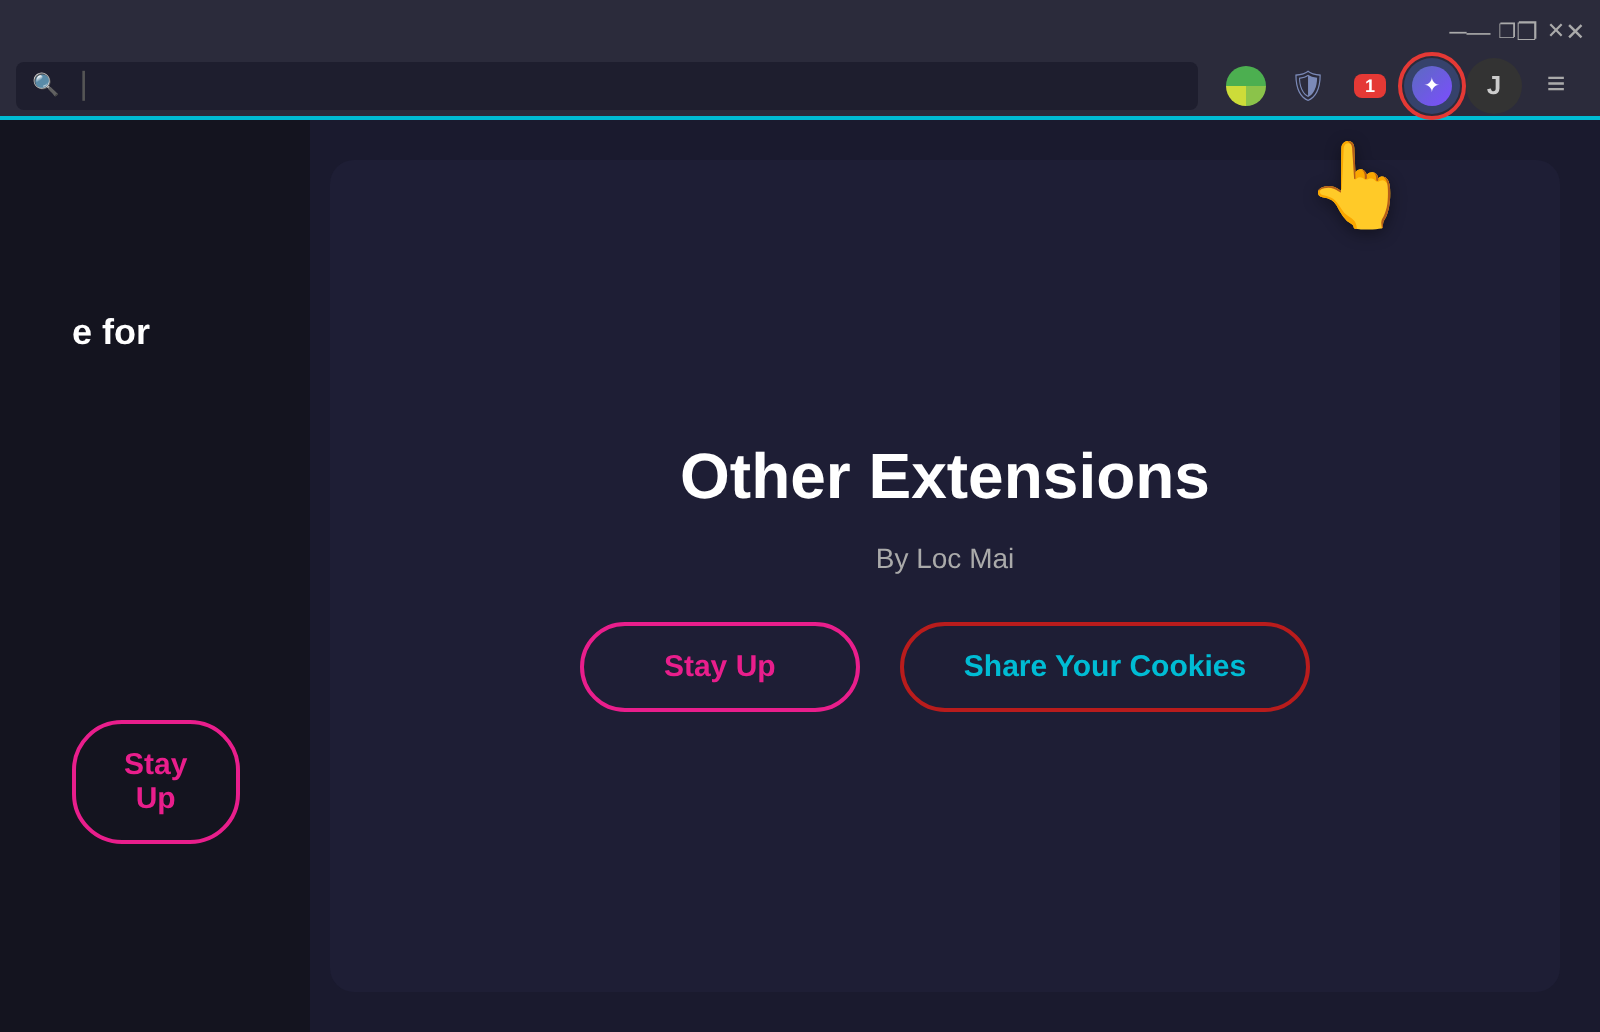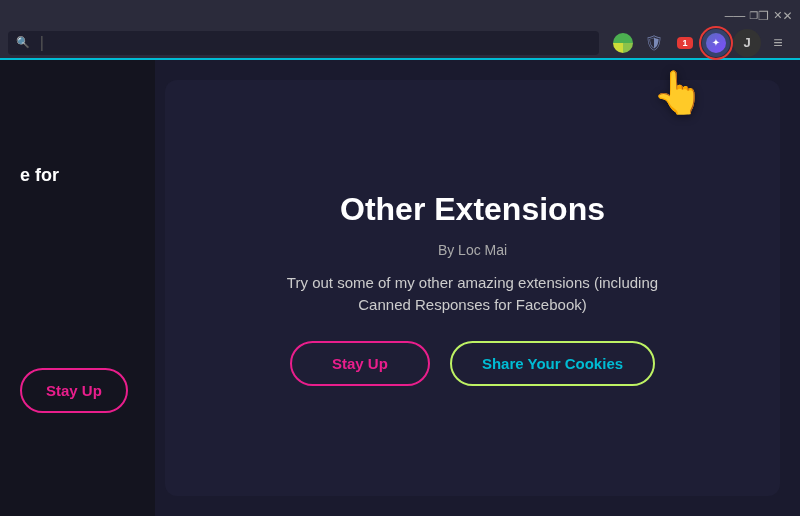--- a/index.html
+++ b/index.html
@@ -128,21 +128,21 @@
     }
 
     
     .left-panel {
       width: 155px;
       height: 100%;
       background: #14141f;
       flex-shrink: 0;
       display: flex;
       align-items: center;
-      padding: 20px;
+      padding: 36px;
     }
 
     .left-text {
       color: white;
       font-size: 18px;
       font-weight: 600;
       line-height: 1.4;
     }
 
     .left-button {
@@ -210,21 +210,21 @@
       padding: 12px 30px;
       font-size: 15px;
       font-weight: 600;
       cursor: pointer;
       min-width: 140px;
       text-align: center;
     }
 
     .btn-share-cookies {
       background: transparent;
-      border: 2px solid #bef264;
+      border: 2px solid #b91c1c;
       color: #00bcd4;
       border-radius: 25px;
       padding: 12px 30px;
       font-size: 15px;
       font-weight: 600;
       cursor: pointer;
       min-width: 200px;
       text-align: center;
     }
 
@@ -294,19 +294,18 @@
       <div class="left-text">e for</div>
       <div style="margin-top:180px;">
         <button class="left-button" style="position:static;width:100%;">Stay Up</button>
       </div>
     </div>
   </div>
 
   <div class="main-card">
     <h1 class="card-title">Other Extensions</h1>
     <p class="card-author">By Loc Mai</p>
-    <p class="card-description">Try out some of my other amazing extensions (including Canned Responses for Facebook)</p>
     <div class="card-buttons">
       <button class="btn-stay-up">Stay Up</button>
       <button class="btn-share-cookies">Share Your Cookies</button>
     </div>
   </div>
 </div>
 
 </body></html>

